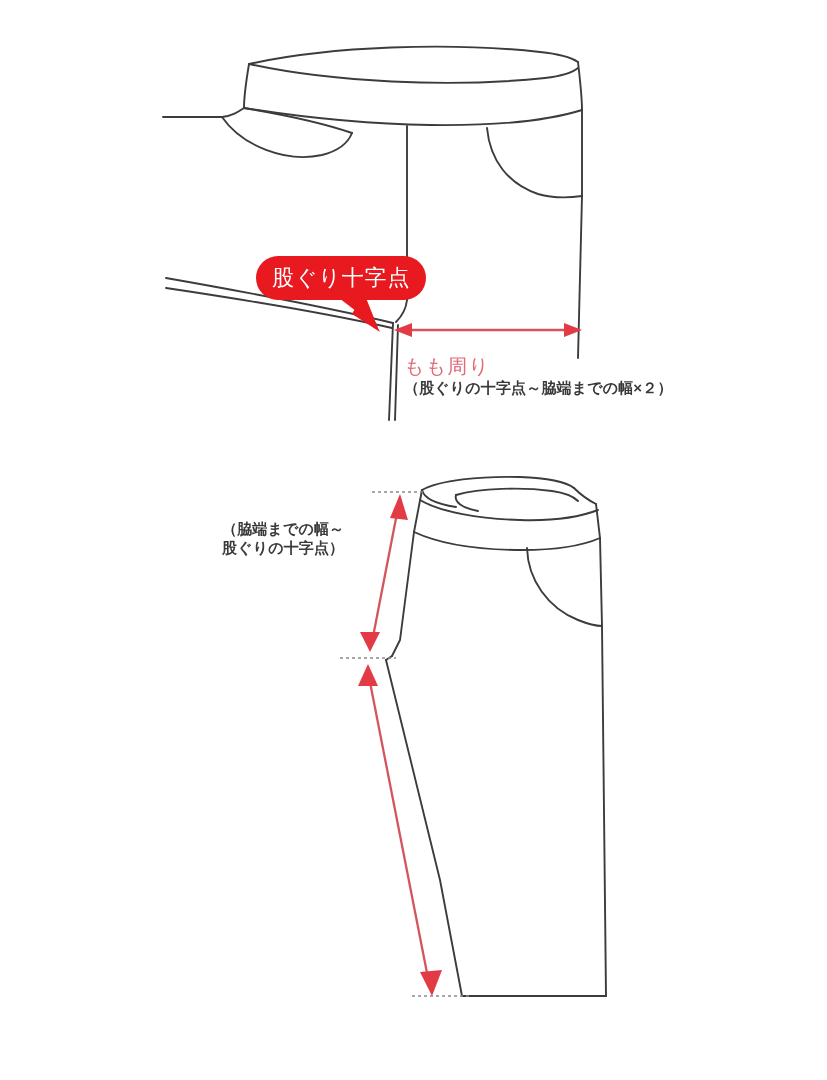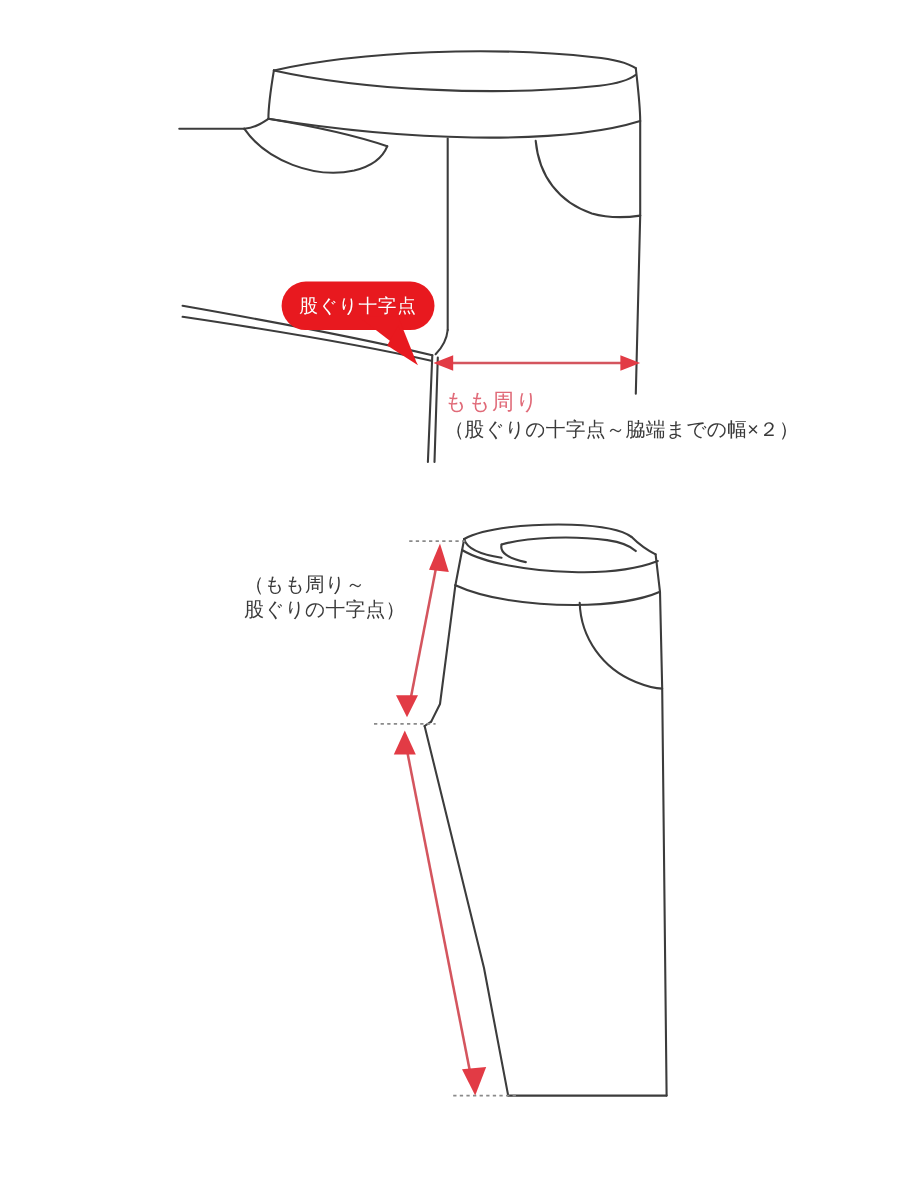--- a/index.html
+++ b/index.html
@@ -45,42 +45,42 @@
     position: absolute;
     line-height: 1.25;
     white-space: nowrap;
   }
   .label-title {
     font-size: 20px;
     letter-spacing: 0.06em;
     font-weight: 400;
   }
   .label-sub {
-    font-size: 18px;
+    font-size: 15px;
     letter-spacing: 0.01em;
     color: #3a3a3a;
-    font-weight: 400;
+    font-weight: 700;
   }
 
   #thigh-label { left: 404px; top: 354px; }
   #rise-upper-label { left: 222px; top: 520px; }
   #rise-lower-label { left: 222px; top: 736px; }
 
   
   #crotch-badge {
     position: absolute;
     left: 256px;
     top: 256px;
     height: 44px;
     padding: 0 16px;
     display: flex;
     align-items: center;
     border-radius: 22px;
     color: #ffffff;
-    font-size: 17px;
+    font-size: 22px;
     letter-spacing: 0.04em;
     box-sizing: border-box;
   }
   #crotch-badge .badge-text {
     position: relative;
     z-index: 2;
     text-shadow: 0 0 1px rgba(0,0,0,0.12);
   }
   #badge-tail {
     position: absolute;
@@ -199,19 +199,19 @@
       </g>
 
       <g>
         <line x1="368" y1="212" x2="428" y2="518" stroke="#d4555e" stroke-width="2.3"></line>
         <polygon points="368,204 358,226 378,226" fill="#e23b45"></polygon>
         <polygon points="432,536 420,512 442,510" fill="#e23b45"></polygon>
       </g>
     </svg>
 
     <div class="label-block" id="rise-upper-label" style="top:60px; left:222px;">
-      <div class="label-sub">（もも周り～</div>
+      <div class="label-sub">（脇端までの幅～</div>
       <div class="label-sub">股ぐりの十字点）</div>
     </div>
 
   </div>
 
 </div>
 
 </body></html>

